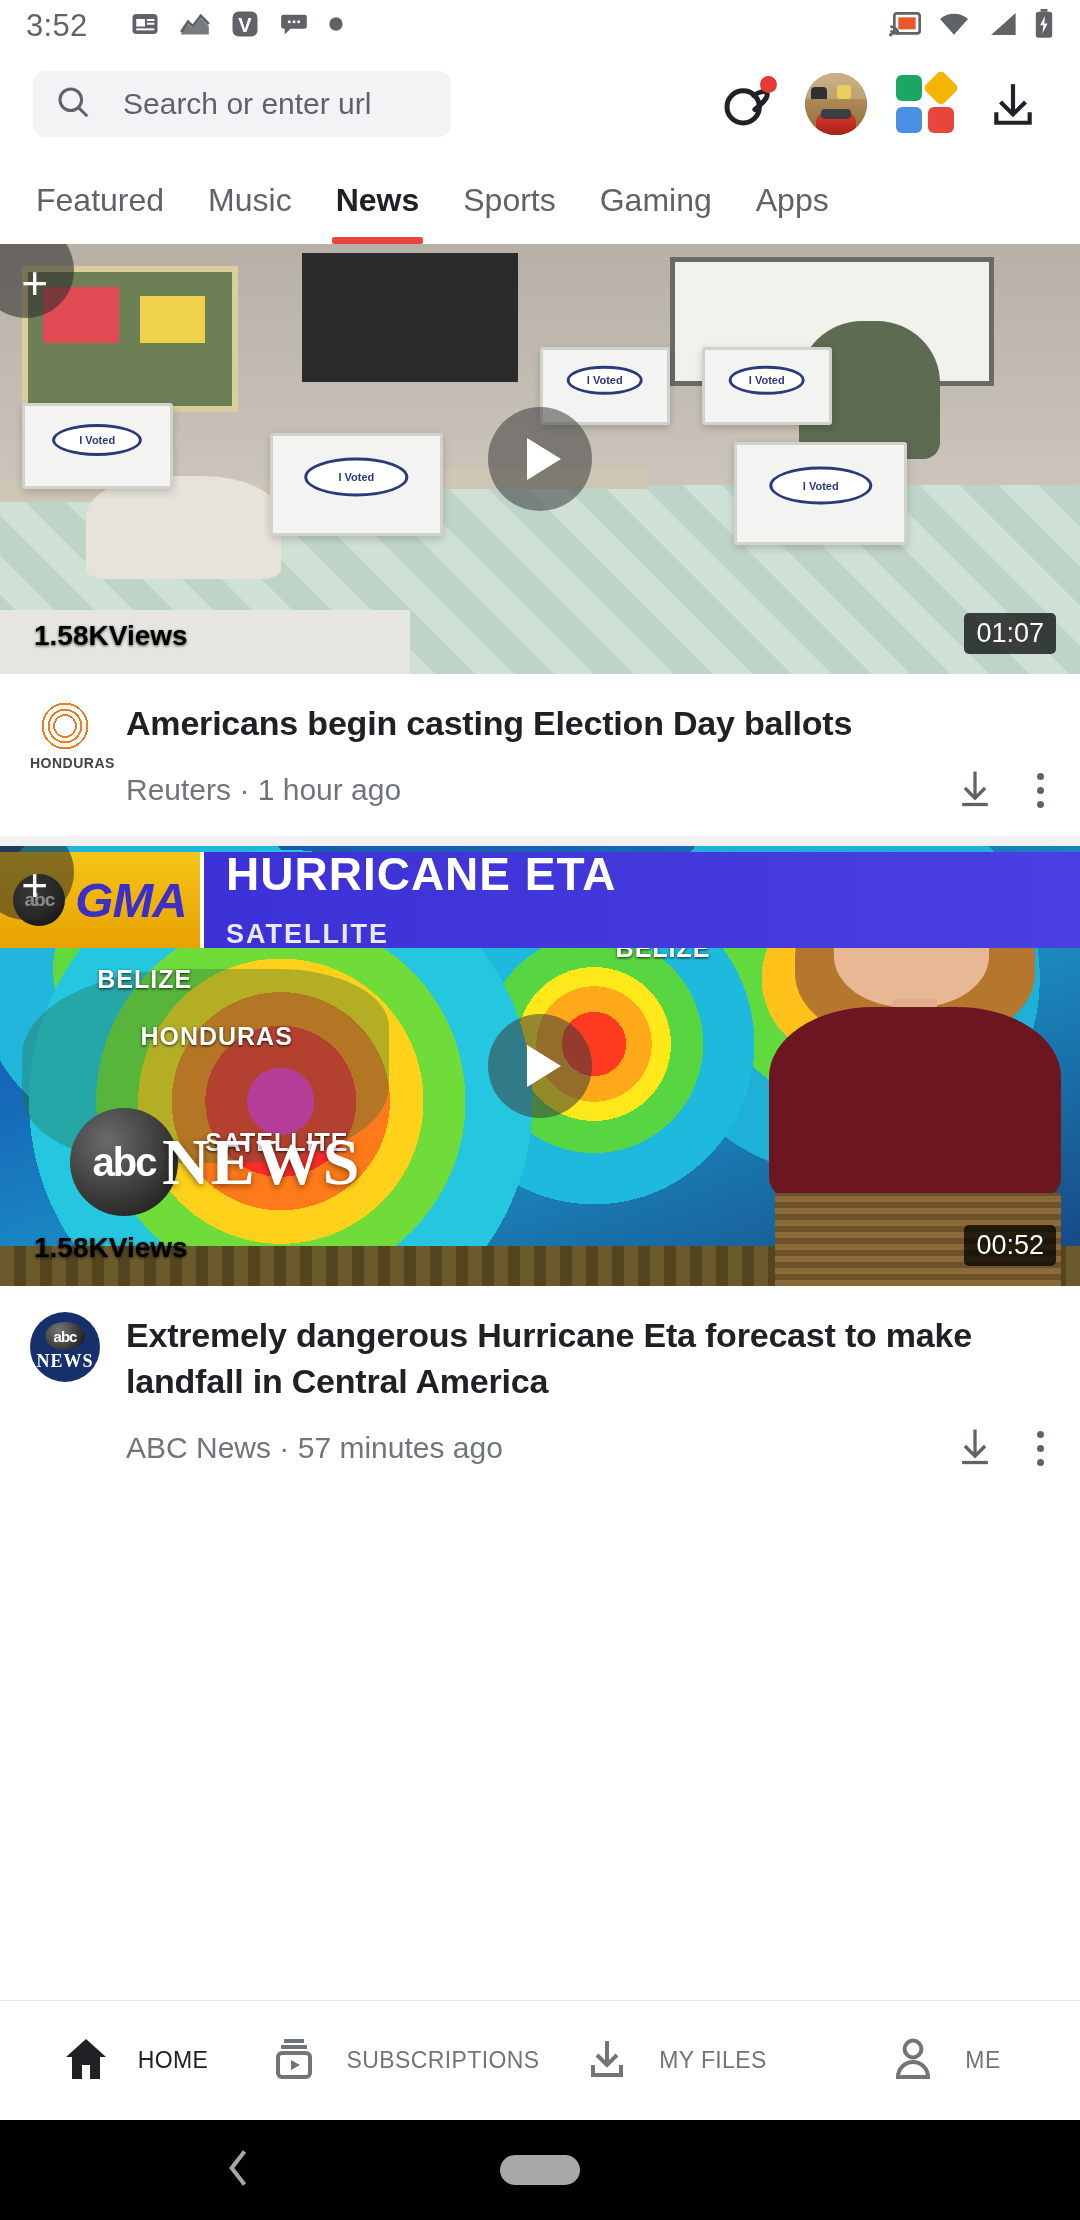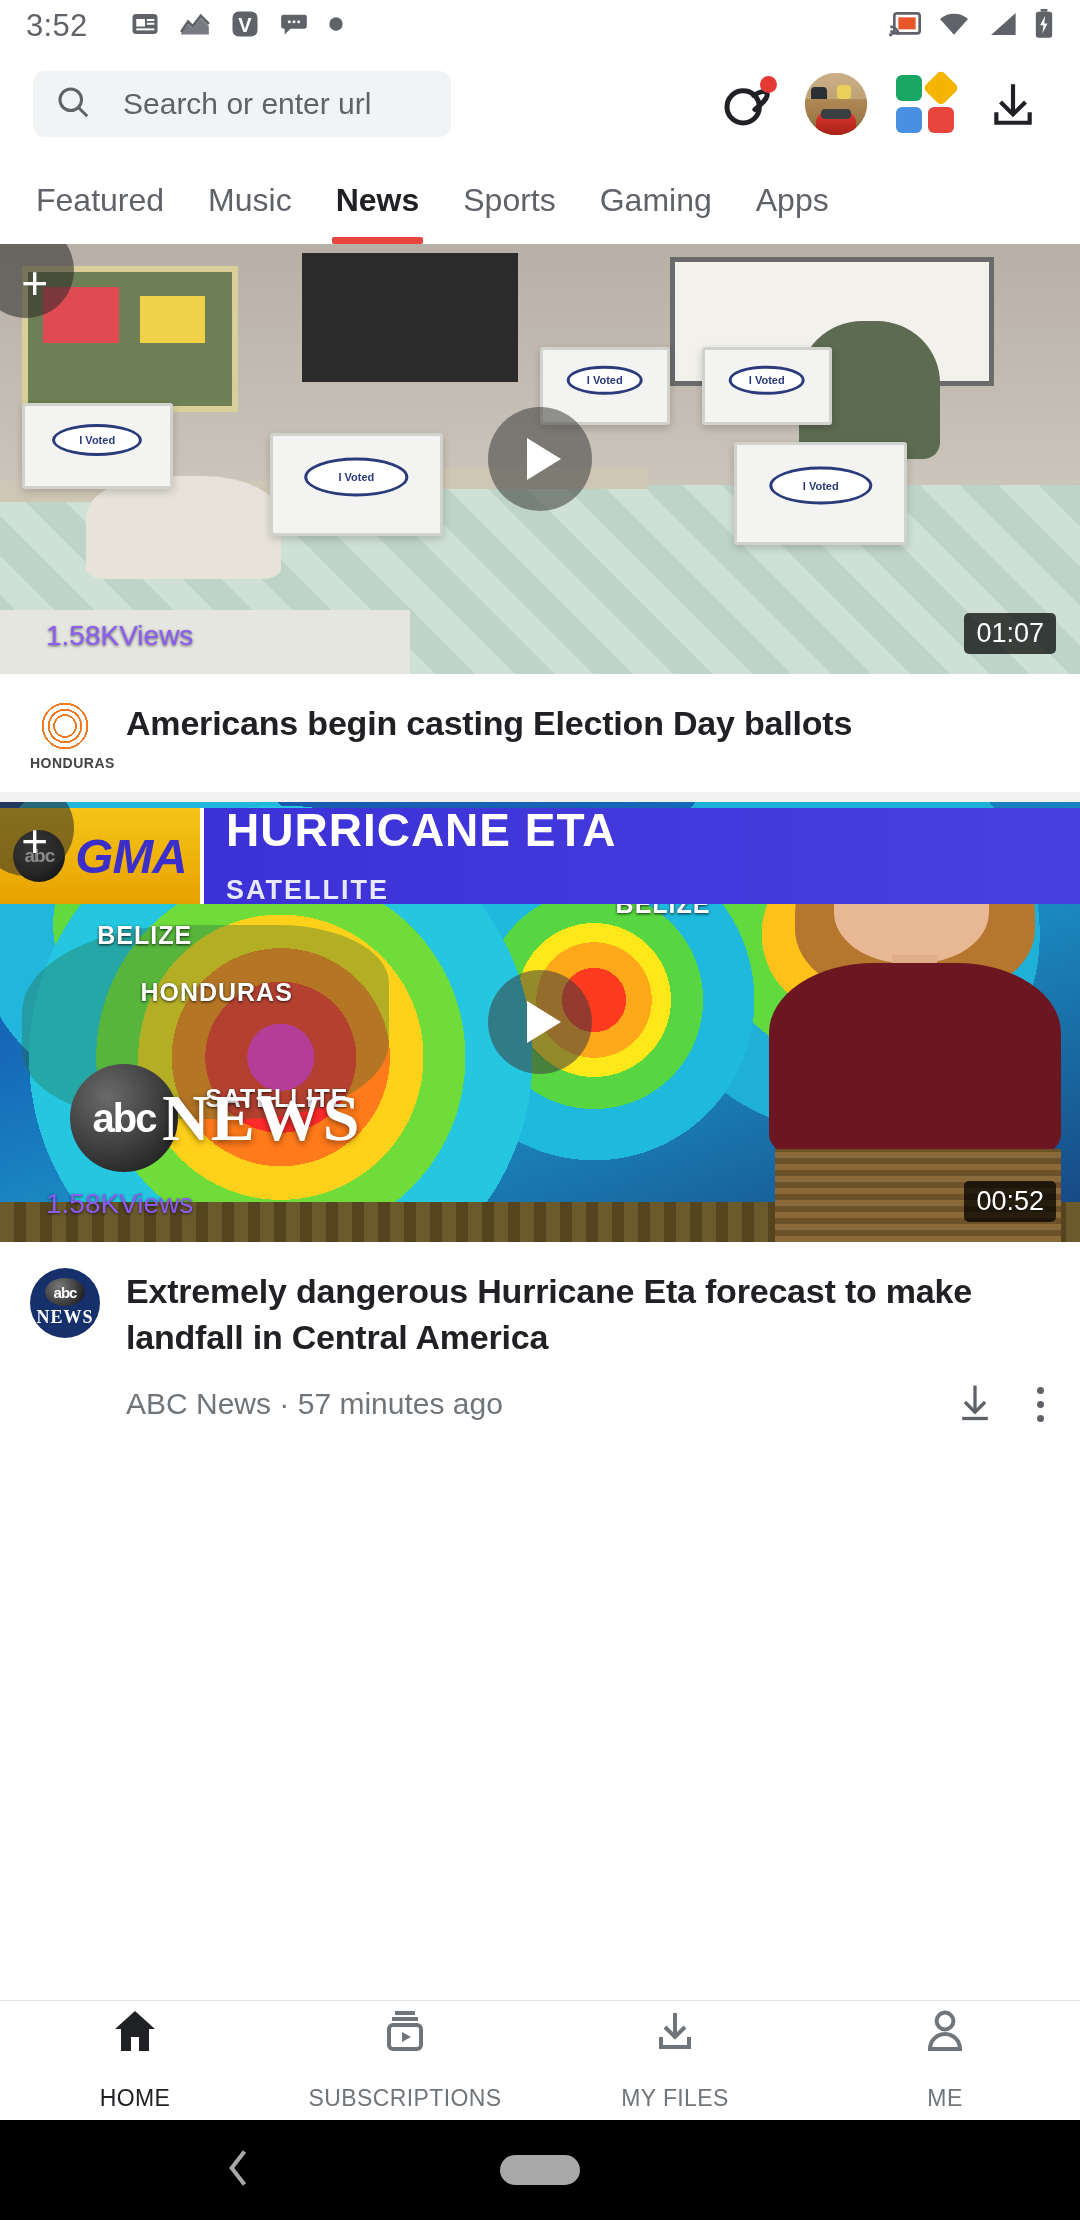--- a/index.html
+++ b/index.html
@@ -61,22 +61,22 @@
     border-radius:50%; background:rgba(40,40,40,.55);
     display:flex; align-items:flex-end; justify-content:flex-end;
     padding:0 26px 20px 0; z-index:4; }
   .plus-btn span { color:#fff; font-size:46px; line-height:30px; font-weight:300; }
   .play-btn { position:absolute; top:50%; left:50%; transform:translate(-50%,-50%);
     width:104px; height:104px; border-radius:50%; background:rgba(60,60,60,.55);
     display:flex; align-items:center; justify-content:center; z-index:4; }
   .play-tri { width:0; height:0; border-left:34px solid #fff;
     border-top:21px solid transparent; border-bottom:21px solid transparent;
     margin-left:8px; }
-  .views { position:absolute; left:46px; bottom:22px; color:#8b5cf6; font-size:28px;
-    text-shadow:0 1px 3px rgba(0,0,0,.65); z-index:4; }
+  .views { position:absolute; left:34px; bottom:22px; color:#000000; font-size:28px;
+    text-shadow:0 1px 3px rgba(0,0,0,.65); z-index:4;font-weight:bold; }
   .dur { position:absolute; right:24px; bottom:20px; color:#fff; font-size:27px;
     background:rgba(0,0,0,.72); padding:5px 12px; border-radius:5px; z-index:4; }
 
   
   .v1bg { position:absolute; inset:0; background:#cfd6cf; }
   .v1floor { position:absolute; left:0; right:0; bottom:0; height:44%;
     background:repeating-linear-gradient(45deg,#cfe0d6 0 28px,#bfd4c8 28px 56px); }
   .v1wall { position:absolute; left:0; right:0; top:0; height:58%;
     background:linear-gradient(#b8b0a6,#cbc5bb); }
   .v1board { position:absolute; left:2%; top:5%; width:20%; height:34%;
@@ -171,21 +171,21 @@
   .source-line { font-size:30px; color:#70757a; }
   .meta-acts { margin-left:auto; display:flex; align-items:center; gap:40px;
     padding-right:6px; }
   .dots-v { display:flex; flex-direction:column; gap:7px; align-items:center; }
   .dots-v i { width:7px; height:7px; border-radius:50%; background:#5f6368; display:block; }
   .card-sep { height:10px; background:#f1f1f1; }
 
   
   .bottomnav { position:absolute; left:0; bottom:100px; width:1080px; height:120px;
     background:#fff; border-top:1px solid #e4e4e4; display:flex; }
-  .nav-item { flex:1; display:flex; flex-direction:column; align-items:center;
+  .nav-item { flex:1; display:flex; align-items:center;
     justify-content:center; gap:28px; }
   .nav-label { font-size:23px; color:#70757a; letter-spacing:.4px; }
   .nav-item.active .nav-label { color:#202124; }
 
   
   .androidnav { position:absolute; left:0; bottom:0; width:1080px; height:100px;
     background:#000; display:flex; align-items:center; }
   .an-back { position:absolute; left:222px; }
   .an-pill { position:absolute; left:50%; transform:translateX(-50%);
     width:80px; height:30px; border-radius:15px; background:#a8a8a8; }
@@ -376,20 +376,37 @@
 
     <div class="meta">
       <div class="src-logo">
         <div class="reuters-logo">
           <div class="reuters-dots"></div>
           <div class="reuters-word">HONDURAS</div>
         </div>
       </div>
       <div class="meta-body">
         <div class="headline">Americans begin casting Election Day ballots</div>
+        <div class="submeta">
+          <span class="source-line">Reuters · 1 hour ago</span>
+          <span class="meta-acts">
+            <span>
+              <svg width="44" height="44" viewBox="0 0 24 24">
+                  <line x1="12" y1="3" x2="12" y2="17" stroke="#5f6368" stroke-width="1.8"></line>
+                  <polyline points="6.5,12 12,17.5 17.5,12" fill="none" stroke="#5f6368" stroke-width="1.8"></polyline>
+                  <line x1="5" y1="21" x2="19" y2="21" stroke="#5f6368" stroke-width="1.8"></line>
+                </svg>
+            </span>
+            <span class="dots-v">
+                <i></i>
+                <i></i>
+                <i></i>
+              </span>
+          </span>
+        </div>
       </div>
     </div>
   </div>
 
   <div class="card-sep"></div>
 
   <div class="card">
     <div class="thumb v2">
       <div class="v2bg"></div>
       <div class="v2land"></div>

